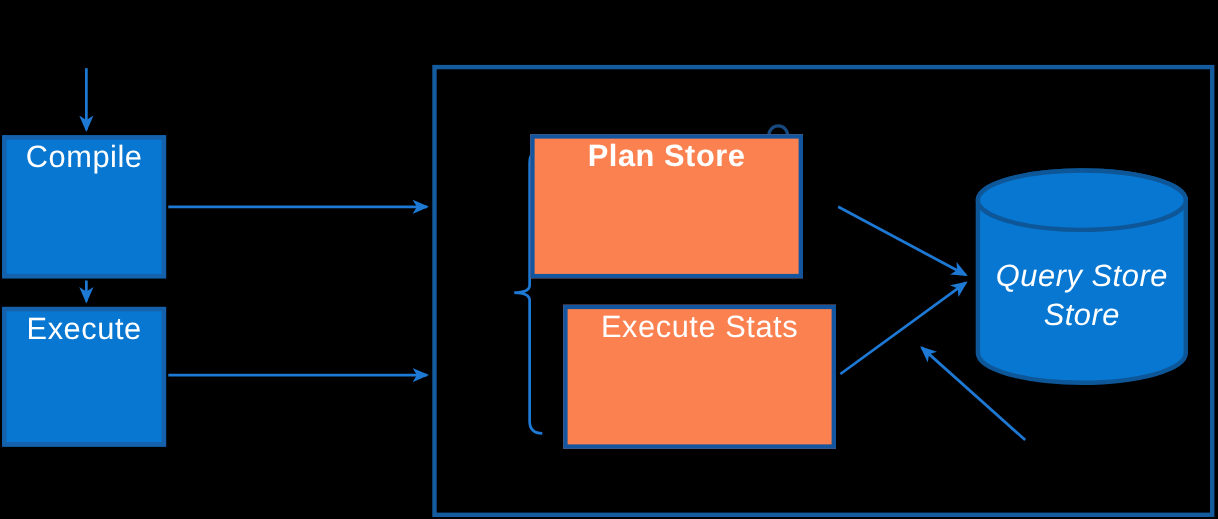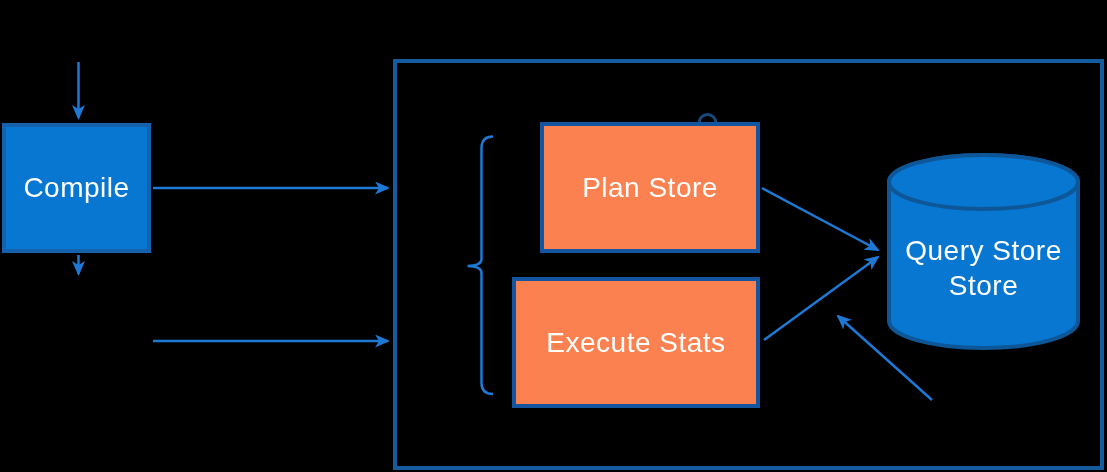--- a/index.html
+++ b/index.html
@@ -15,38 +15,38 @@
     --c-jump-arc:#17497e;
     --c-text:#ffffff;
   }
   html,body{margin:0;padding:0;background:var(--c-background);}
   .canvas{
     position:relative;width:1107px;height:472px;background:var(--c-background);
     font-family:"Liberation Sans",sans-serif;overflow:hidden;
   }
   .layer{position:absolute;left:0;top:0;width:1107px;height:472px;}
   .node{
-    position:absolute;box-sizing:border-box;display:flex;align-items:center;justify-content:center;
+    position:absolute;box-sizing:border-box;display:flex;align-items:flex-start;justify-content:center;
     color:var(--c-text);font-size:28px;letter-spacing:0.5px;
   }
   .blue-node{background:var(--c-node-fill);border:4px solid var(--c-node-border);}
   .orange-node{background:var(--c-orange-fill);border:4px solid var(--c-orange-border);}
   #compile{left:2px;top:123px;width:149px;height:130px;}
   #execute{left:2px;top:279px;width:149px;height:127px;}
   #container-box{
     position:absolute;box-sizing:border-box;left:393px;top:59px;width:711px;height:411px;
     border:4px solid var(--c-container-border);background:transparent;
   }
-  #plan-store{left:540px;top:122px;width:220px;height:131px;}
+  #plan-store{left:482px;top:122px;width:248px;height:131px;font-weight:bold;}
   #runtime-stats{left:512px;top:277px;width:248px;height:131px;}
   #schema-label{
     position:absolute;left:889px;top:233px;width:189px;text-align:center;
     color:var(--c-text);font-size:28px;line-height:35px;letter-spacing:0.5px;
   }
-  #schema-label span{display:block;}
+  #schema-label span{display:block;font-style:italic;}
   svg .edge{stroke:var(--c-arrow);stroke-width:2.5;fill:none;}
   svg .bracket{stroke:var(--c-bracket);stroke-width:2.5;fill:none;}
   svg .jump{stroke:var(--c-jump-arc);stroke-width:3;fill:none;}
   svg .cyl-body{fill:var(--c-node-fill);stroke:var(--c-cylinder-border);stroke-width:4;}
   svg .cyl-rim{fill:var(--c-node-fill);stroke:var(--c-cylinder-border);stroke-width:4;}
   #ah path{fill:var(--c-arrow);}
 </style>
 </head>
 <body>
 
@@ -79,20 +79,23 @@
     <line class="edge" x1="764" y1="340" x2="878" y2="257" marker-end="url(#ah)"></line>
 
     <line class="edge" x1="932" y1="400" x2="838" y2="316" marker-end="url(#ah)"></line>
 
     <path class="jump" d="M699,123 A8.5,8.5 0 0 1 716,123"></path>
   </svg>
 
   <div id="compile" class="node blue-node">
     <span>Compile</span>
   </div>
+  <div id="execute" class="node blue-node">
+    <span>Execute</span>
+  </div>
   <div id="plan-store" class="node orange-node">
     <span>Plan Store</span>
   </div>
   <div id="runtime-stats" class="node orange-node">
     <span>Execute Stats</span>
   </div>
 
   <div id="schema-label">
     <span>Query Store</span>
     <span>Store</span>

